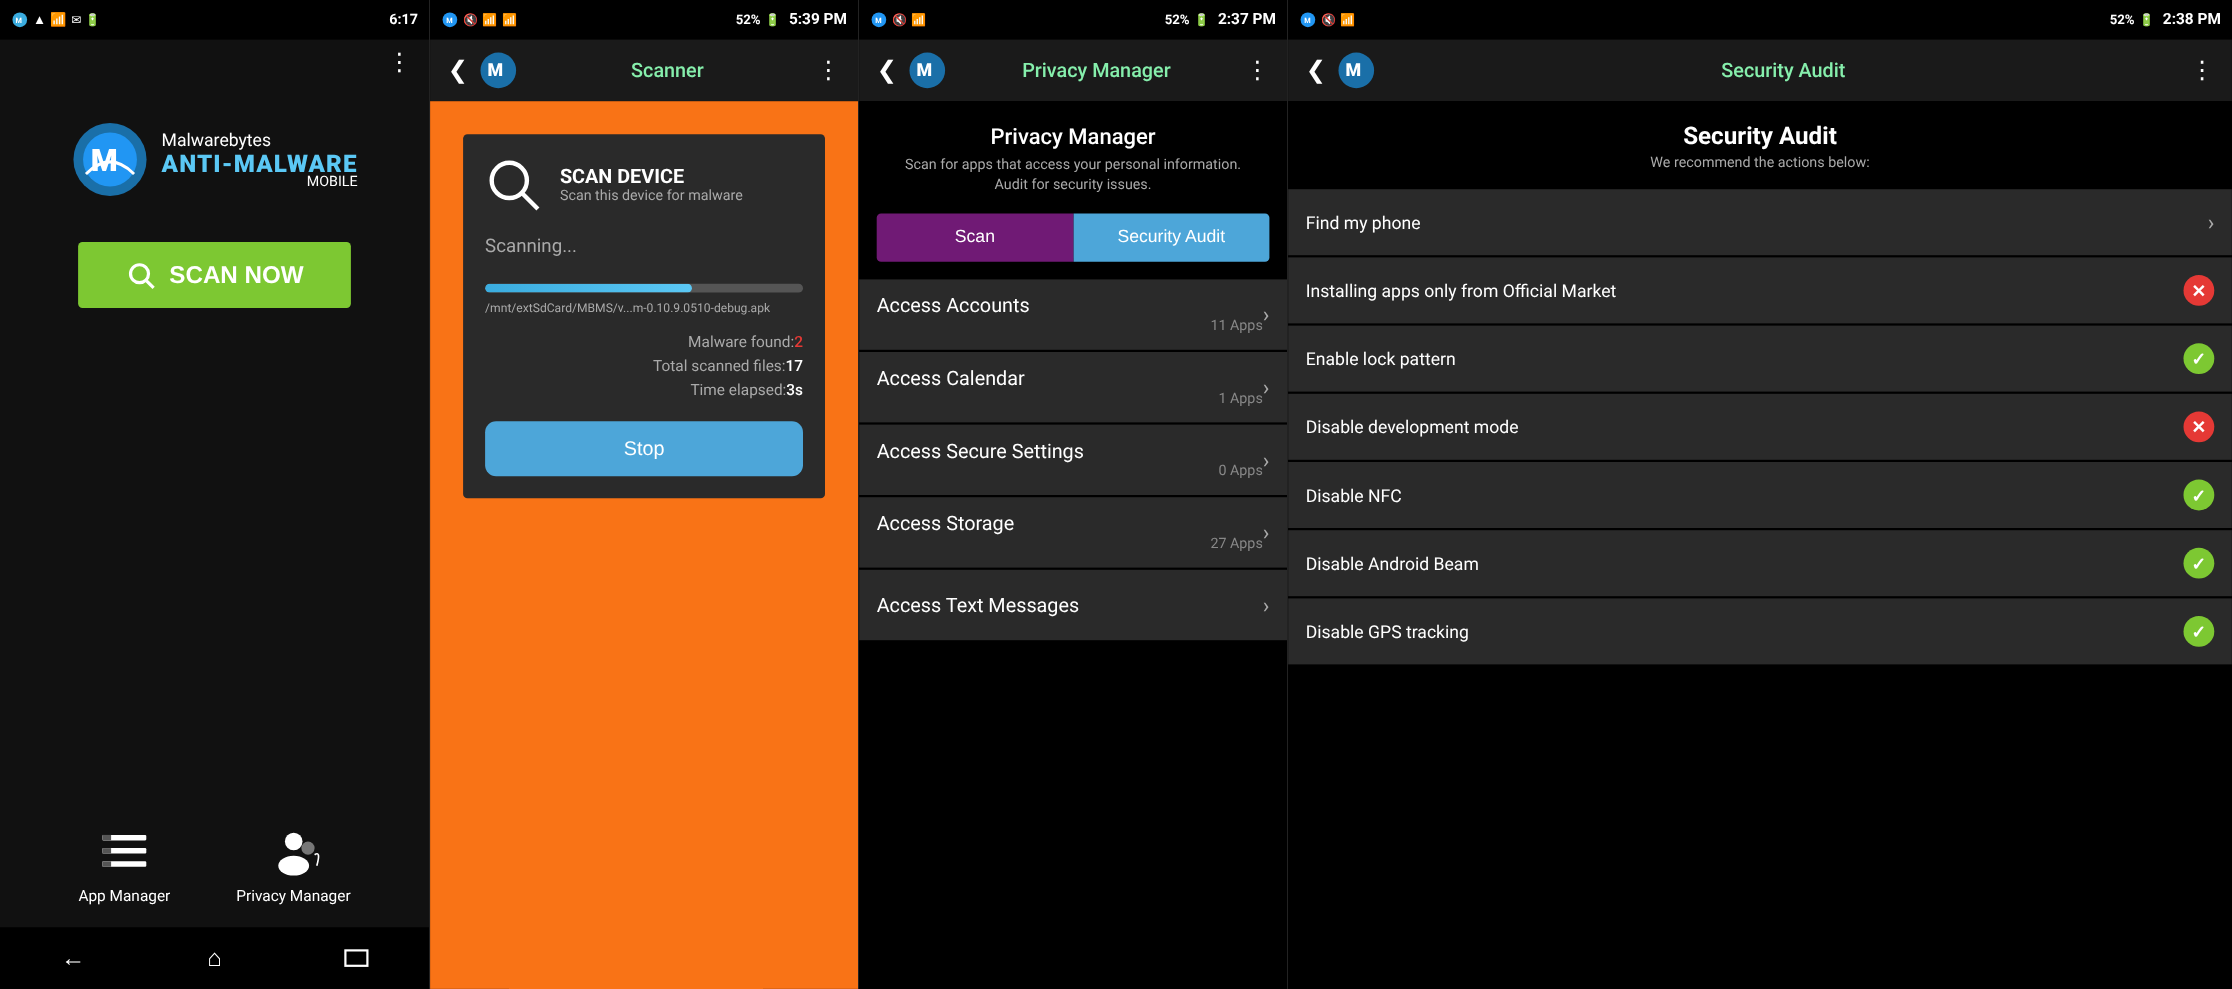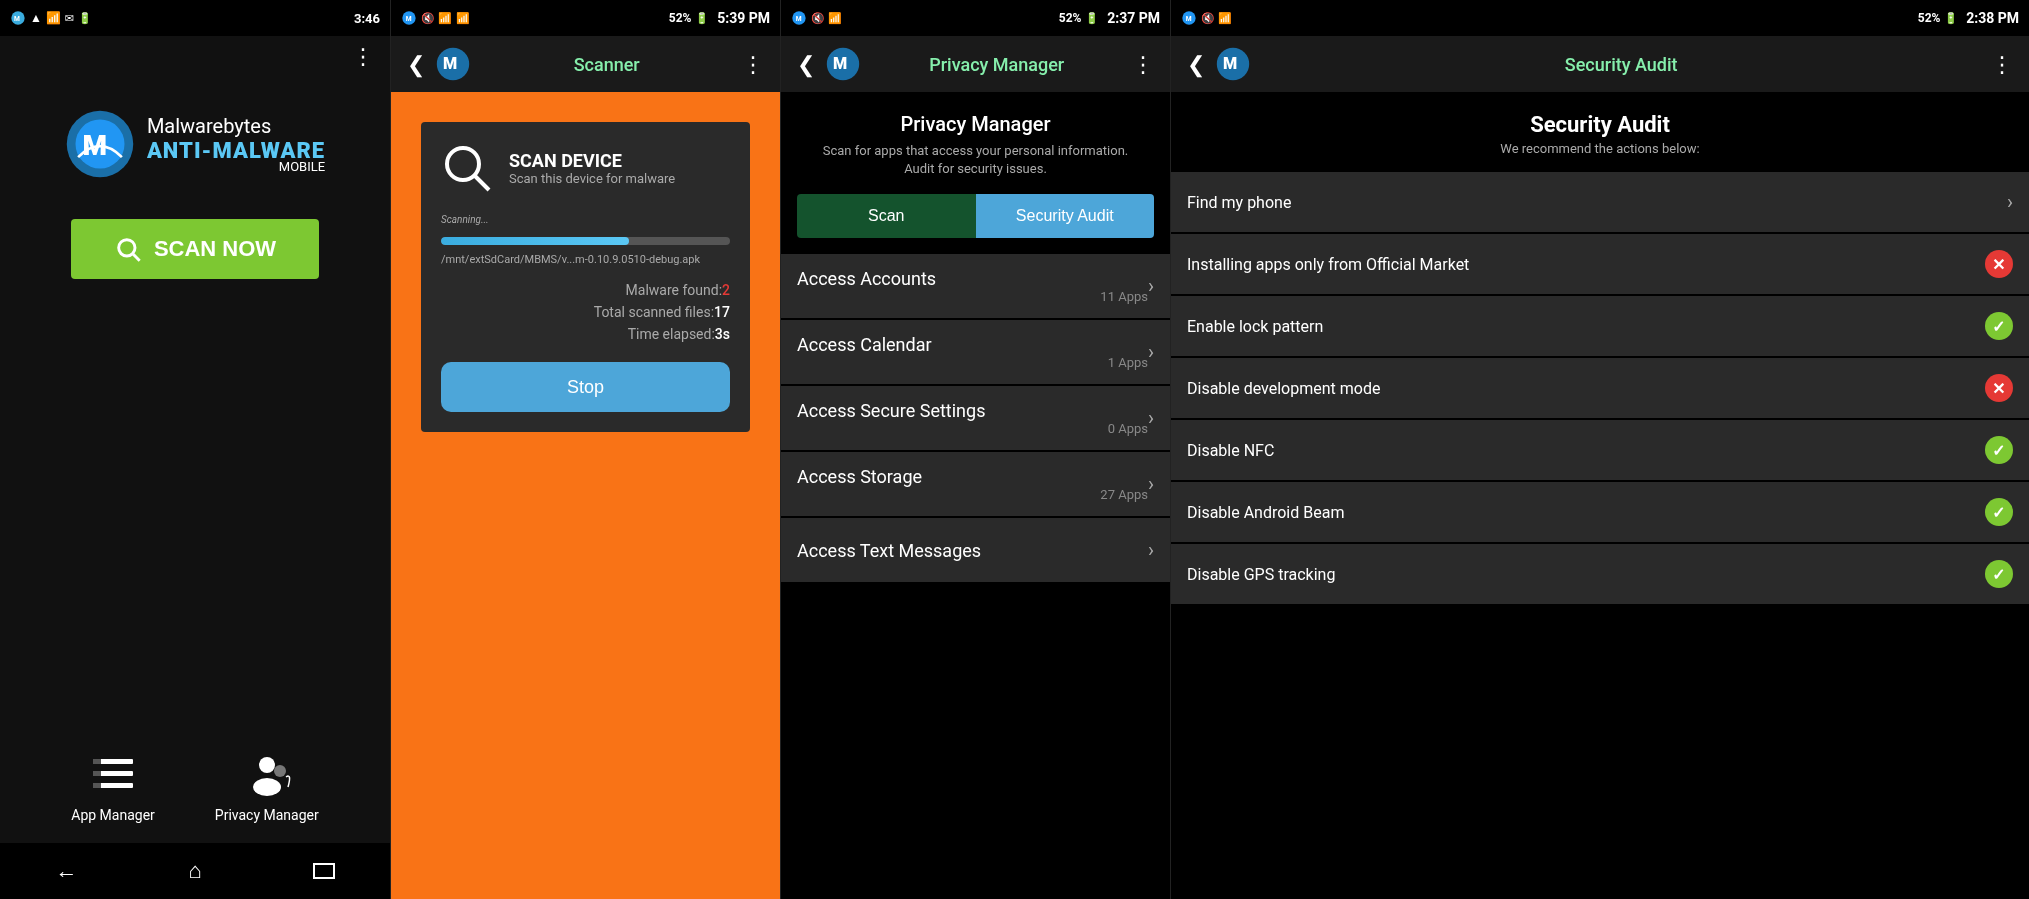--- a/index.html
+++ b/index.html
@@ -107,21 +107,21 @@
       align-items: center;
       gap: 12px;
       margin-bottom: 40px;
     }
     .logo-text {
       display: flex;
       flex-direction: column;
     }
     .logo-text-top {
       color: #fff;
-      font-size: 20px;
+      font-size: 16px;
       font-weight: 400;
     }
     .logo-text-bottom {
       color: #5bc8f5;
       font-size: 22px;
       font-weight: 900;
       letter-spacing: 1px;
     }
     .logo-text-mobile {
       color: #fff;
@@ -199,23 +199,22 @@
       color: #fff;
       font-size: 18px;
       font-weight: bold;
     }
     .scan-card-subtitle {
       color: #aaa;
       font-size: 13px;
     }
     .scanning-label {
       color: #aaa;
-      font-size: 10px;
-      margin-bottom: 12px;
-      font-style: italic;
+      font-size: 17px;
+      margin-bottom: 24px;
     }
     .progress-bar-bg {
       height: 8px;
       background: #555;
       border-radius: 4px;
       margin-bottom: 8px;
       overflow: hidden;
     }
     .progress-bar-fill {
       height: 100%;
@@ -289,21 +288,21 @@
     }
     .tab-btn {
       flex: 1;
       height: 44px;
       border: none;
       font-size: 16px;
       font-weight: 500;
       cursor: pointer;
     }
     .tab-btn.active-green {
-      background: #14532d;
+      background: #701a75;
       color: #fff;
       border-radius: 4px 0 0 4px;
     }
     .tab-btn.active-blue {
       background: #4da6d9;
       color: #fff;
       border-radius: 0 4px 4px 0;
     }
     .privacy-list-item {
       background: #2a2a2a;
@@ -406,21 +405,21 @@
       <svg width="16" height="16" viewBox="0 0 24 24" fill="#3aacdf">
           <circle cx="12" cy="12" r="10"></circle>
           <text x="6" y="16" font-size="10" fill="white" font-weight="bold">M</text>
         </svg>
       <span style="color:#fff;font-size:12px;">▲</span>
       <span style="color:#fff;font-size:12px;">📶</span>
       <span style="color:#fff;font-size:11px;">✉</span>
       <span style="color:#7dc832;font-size:11px;">🔋</span>
     </div>
     <div class="status-bar-right">
-      <span>3:46</span>
+      <span>6:17</span>
     </div>
   </div>
 
   <div style="display:flex; justify-content:flex-end; padding:8px 16px 0;">
     <span style="color:#fff;font-size:22px;cursor:pointer;">⋮</span>
   </div>
 
   <div class="panel-1-content">
     <div class="logo-section">
 

